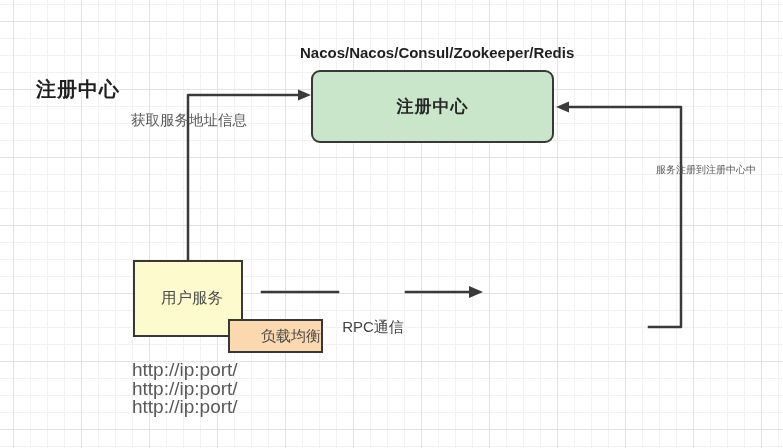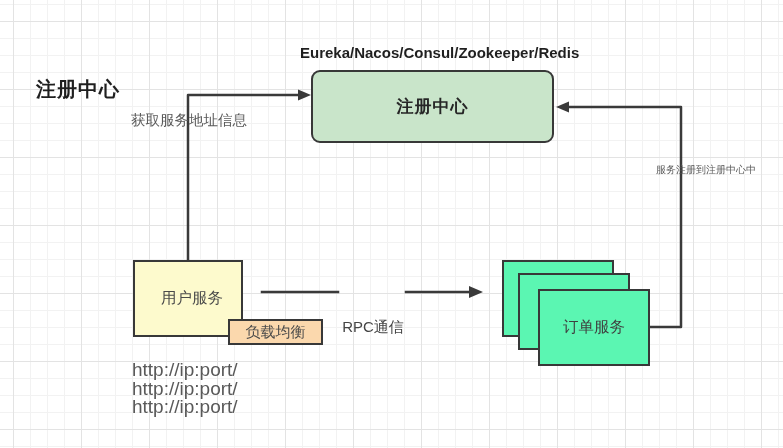--- a/index.html
+++ b/index.html
@@ -52,22 +52,22 @@
   .registry-box {
     left: 311px; top: 70px; width: 243px; height: 73px;
     background: var(--registry-fill, #c9e5ca); border-radius: 9px;
     font-size: 17px; font-weight: bold; color: #262626; letter-spacing: 1px;
   }
   .user-box {
     left: 133px; top: 260px; width: 110px; height: 77px;
     background: var(--user-service-fill, #fdfacd); font-size: 15.5px; padding-left: 8px;
   }
   .lb-box {
-    left: 228px; top: 319px; width: 95px; height: 26px;
-    background: var(--load-balancer-fill, #fbd8ad); font-size: 15px;
+    left: 228px; top: 319px; width: 95px; height: 34px;
+    background: var(--load-balancer-fill, #fbd8ad); font-size: 15px; justify-content: flex-end;
   }
   .order-stack { position: absolute; left: 502px; top: 260px; width: 150px; height: 108px; }
   .order-card {
     position: absolute; width: 112px; height: 77px;
     background: var(--order-service-fill, #5bf6b2);
     border: 2.5px solid var(--box-border, #383838);
     display: flex; align-items: center; justify-content: center;
     font-size: 15.5px; color: #3f3f3f;
   }
   .order-1 { left: 0;    top: 0;    }
@@ -87,47 +87,40 @@
     <polyline points="649,327 681,327 681,107 566,107"></polyline>
     <polygon points="556,107 569,101.5 569,112.5"></polygon>
 
     <line x1="262" y1="292" x2="338" y2="292"></line>
     <line x1="406" y1="292" x2="470" y2="292"></line>
     <polygon points="483,292 469,286 469,298"></polygon>
   </svg>
 
   <div class="lbl page-title">注册中心</div>
 
-  <div class="lbl impl-title">Eureka/Nacos/Consul/Zookeeper/Redis</div>
+  <div class="lbl impl-title">Nacos/Nacos/Consul/Zookeeper/Redis</div>
 
   <div class="box registry-box">
     <span>注册中心</span>
   </div>
 
   <div class="lbl get-addr">获取服务地址信息</div>
 
   <div class="lbl reg-note">服务注册到注册中心中</div>
 
   <div class="lbl rpc-label">RPC通信</div>
 
   <div class="box user-box">
     <span>用户服务</span>
   </div>
 
   <div class="box lb-box">
     <span>负载均衡</span>
   </div>
 
-  <div class="order-stack">
-    <div class="order-card order-1"></div>
-    <div class="order-card order-2"></div>
-    <div class="order-card order-3">
-      <span>订单服务</span>
-    </div>
-  </div>
 
   <div class="urls">
     <div>http://ip:port/</div>
     <div>http://ip:port/</div>
     <div>http://ip:port/</div>
   </div>
 
 </div>
 
 </body></html>

